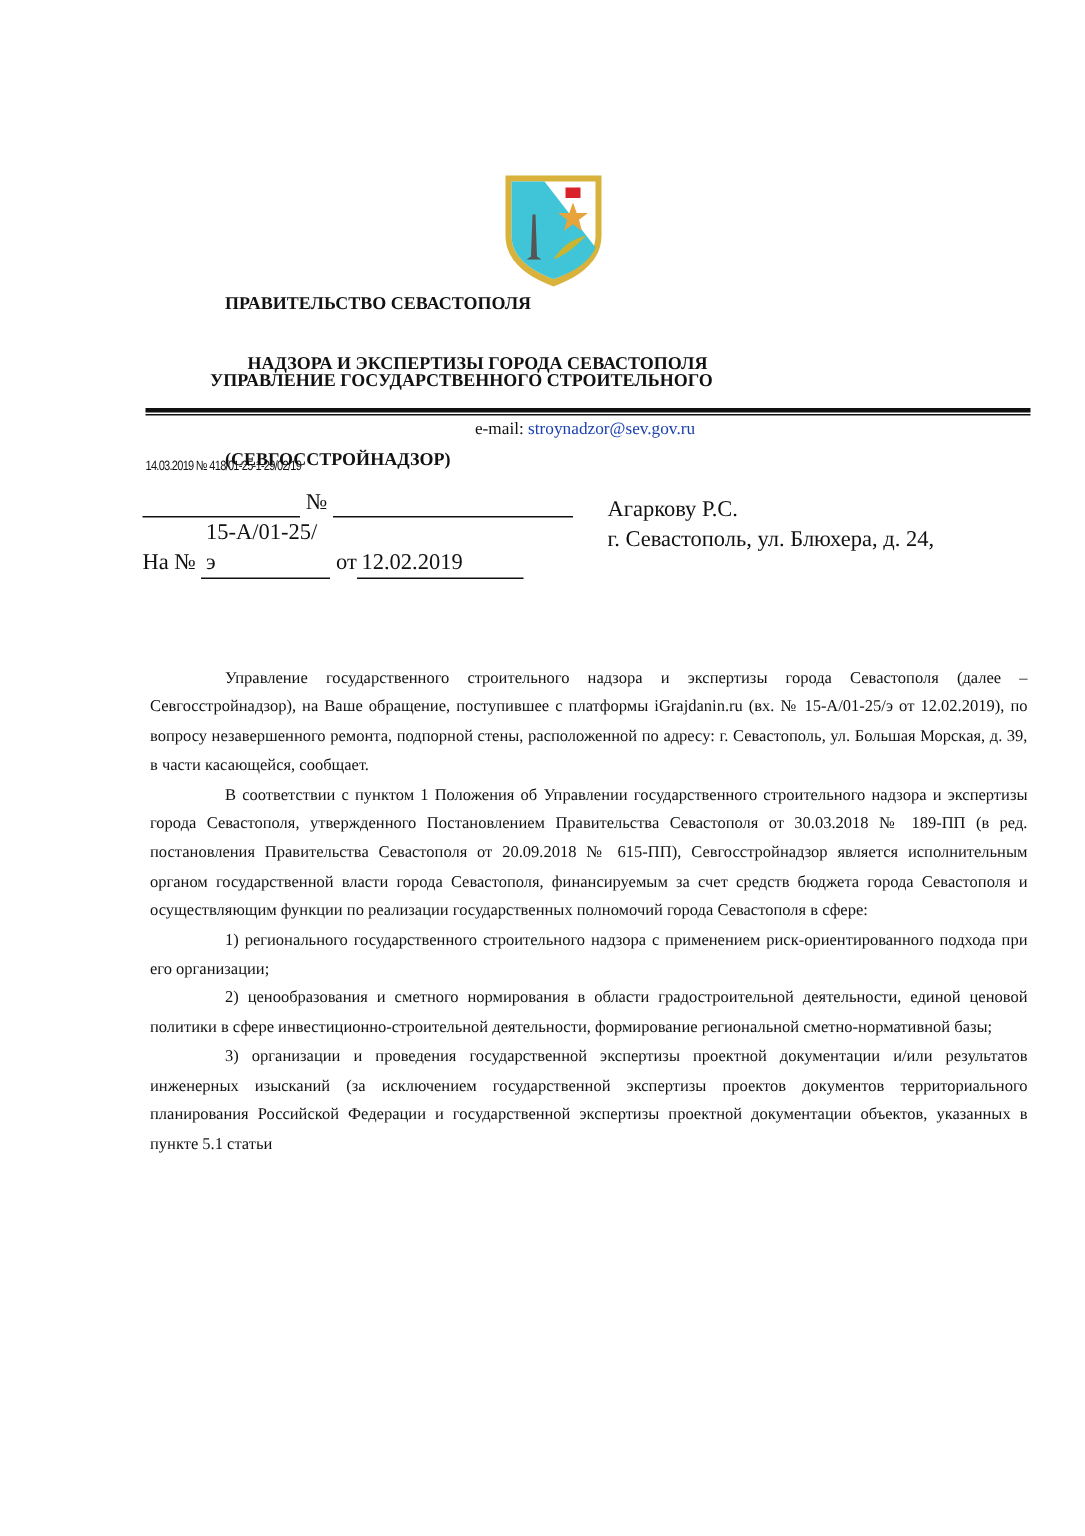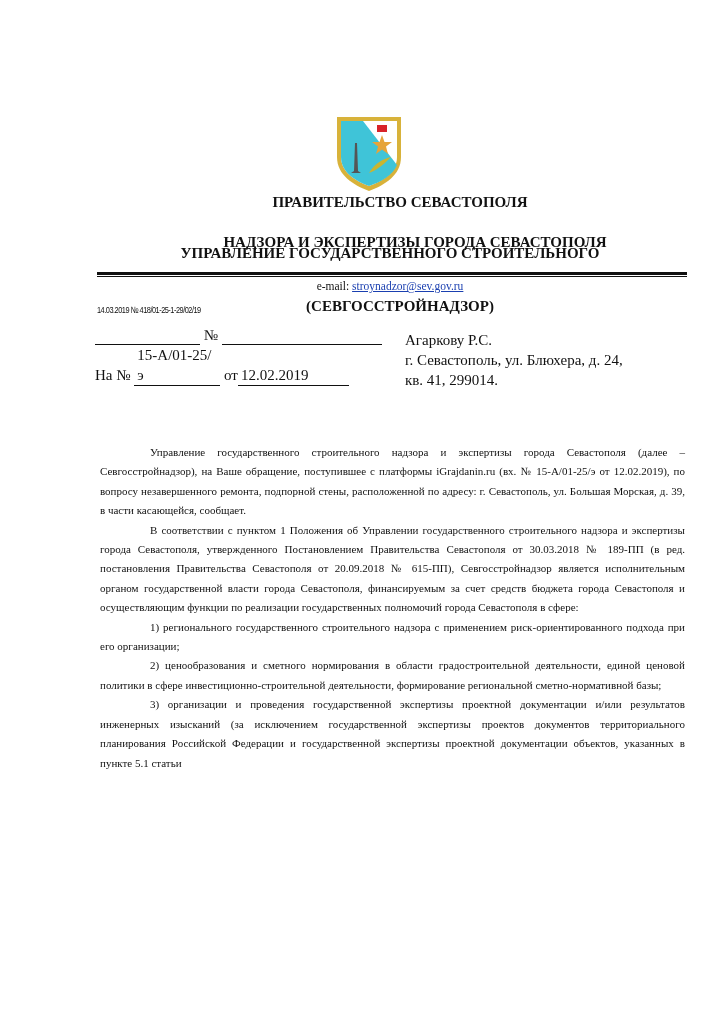--- a/index.html
+++ b/index.html
@@ -1,26 +1,26 @@
 <!DOCTYPE html>
 <html><head>
 <meta charset="utf-8">
 <style>
   html, body { margin:0; padding:0; background:#ffffff; }
   body { width:723px; height:1024px; position:relative; overflow:hidden; font-family:"Liberation Serif", serif; color:#111; }
   .crest { position:absolute; left:333px; top:113px; width:72px; height:80px; }
-  .hdr { position:absolute; left:140px; width:500px; text-align:center; font-weight:bold; font-size:15px; line-height:20px; }
+  .hdr { position:absolute; left:140px; width:500px; text-align:left; font-weight:bold; font-size:12px; line-height:20px; }
   .h1 { top:192px; left:150px; }
   .h2 { top:212px;margin-top:31px; }
   .h3 { top:232px; left:165px; }
   .h4 { top:252px; left:150px;margin-top:44px; }
   .rule1 { position:absolute; left:97px; width:590px; top:272px; height:3px; background:#111; }
   .rule2 { position:absolute; left:97px; width:590px; top:276px; height:1px; background:#111; }
   .addr { position:absolute; left:140px; width:500px; text-align:center; font-size:11.5px; line-height:14px; top:279px; }
-  .addr a { color:#1a3fb0; text-decoration:underline; }
+  .addr a { color:#1a3fb0; }
   .regstamp { position:absolute; left:97px; top:305px; font-family:"Liberation Sans", sans-serif; font-size:9px; letter-spacing:-0.6px; transform:scaleX(0.82); transform-origin:left; }
   .num-line { position:absolute; left:95px; top:325px; font-size:15px; line-height:20px; }
   .num-line .blank { display:inline-block; border-bottom:1px solid #111; height:16px; vertical-align:bottom; }
   .ref-line { position:absolute; left:95px; top:345px; font-size:15px; line-height:20px; }
   .ref-line .u { display:inline-block; border-bottom:1px solid #111; padding:0 3px;font-family:Liberation Serif, serif; }
   .recipient { position:absolute; left:405px; top:330px; font-size:15px; line-height:20px; }
   .body { position:absolute; left:100px; width:585px; top:443px; font-size:11px; line-height:19.4px; text-align:justify; }
   .body p { margin:0; text-indent:50px; }
 </style>
 </head>
@@ -60,21 +60,20 @@
 
 <div class="ref-line">
   <span>На №</span>
   <span class="u" style="width:80px">15-А/01-25/э</span>
   <span>от</span><span class="u" style="width:105px">12.02.2019</span>
 </div>
 
 <div class="recipient">
   <div>Агаркову Р.С.</div>
   <div>г. Севастополь, ул. Блюхера, д. 24,</div>
-  <div>кв. 41, 299014.</div>
 </div>
 
 <div class="body">
   <p>Управление государственного строительного надзора и экспертизы города Севастополя (далее – Севгосстройнадзор), на Ваше обращение, поступившее с платформы iGrajdanin.ru (вх. № 15-А/01-25/э от 12.02.2019), по вопросу незавершенного ремонта, подпорной стены, расположенной по адресу: г. Севастополь, ул. Большая Морская, д. 39, в части касающейся, сообщает.</p>
   <p>В соответствии с пунктом 1 Положения об Управлении государственного строительного надзора и экспертизы города Севастополя, утвержденного Постановлением Правительства Севастополя от 30.03.2018 № 189-ПП (в ред. постановления Правительства Севастополя от 20.09.2018 № 615-ПП), Севгосстройнадзор является исполнительным органом государственной власти города Севастополя, финансируемым за счет средств бюджета города Севастополя и осуществляющим функции по реализации государственных полномочий города Севастополя в сфере:</p>
   <p>1) регионального государственного строительного надзора с применением риск-ориентированного подхода при его организации;</p>
   <p>2) ценообразования и сметного нормирования в области градостроительной деятельности, единой ценовой политики в сфере инвестиционно-строительной деятельности, формирование региональной сметно-нормативной базы;</p>
   <p>3) организации и проведения государственной экспертизы проектной документации и/или результатов инженерных изысканий (за исключением государственной экспертизы проектов документов территориального планирования Российской Федерации и государственной экспертизы проектной документации объектов, указанных в пункте 5.1 статьи</p>
 </div>
 

